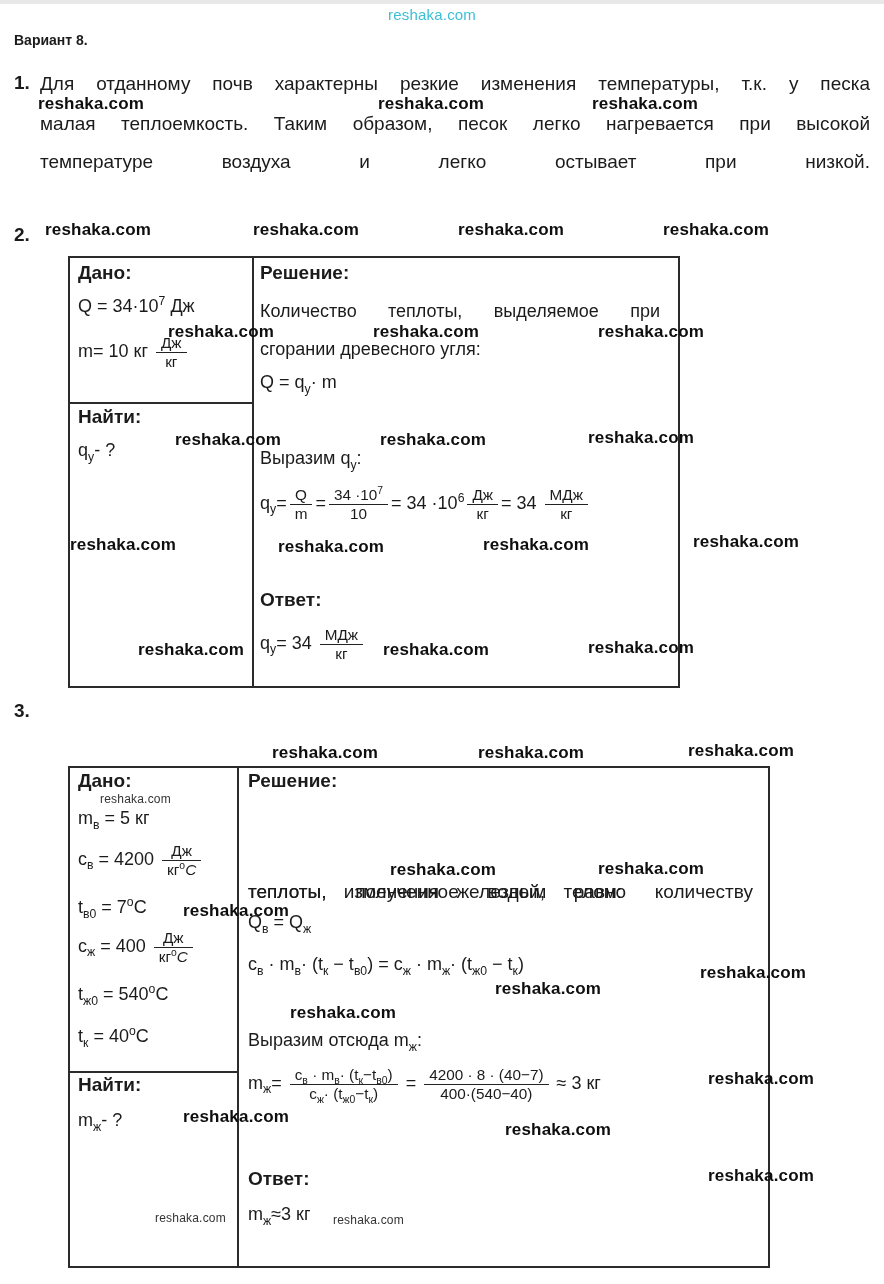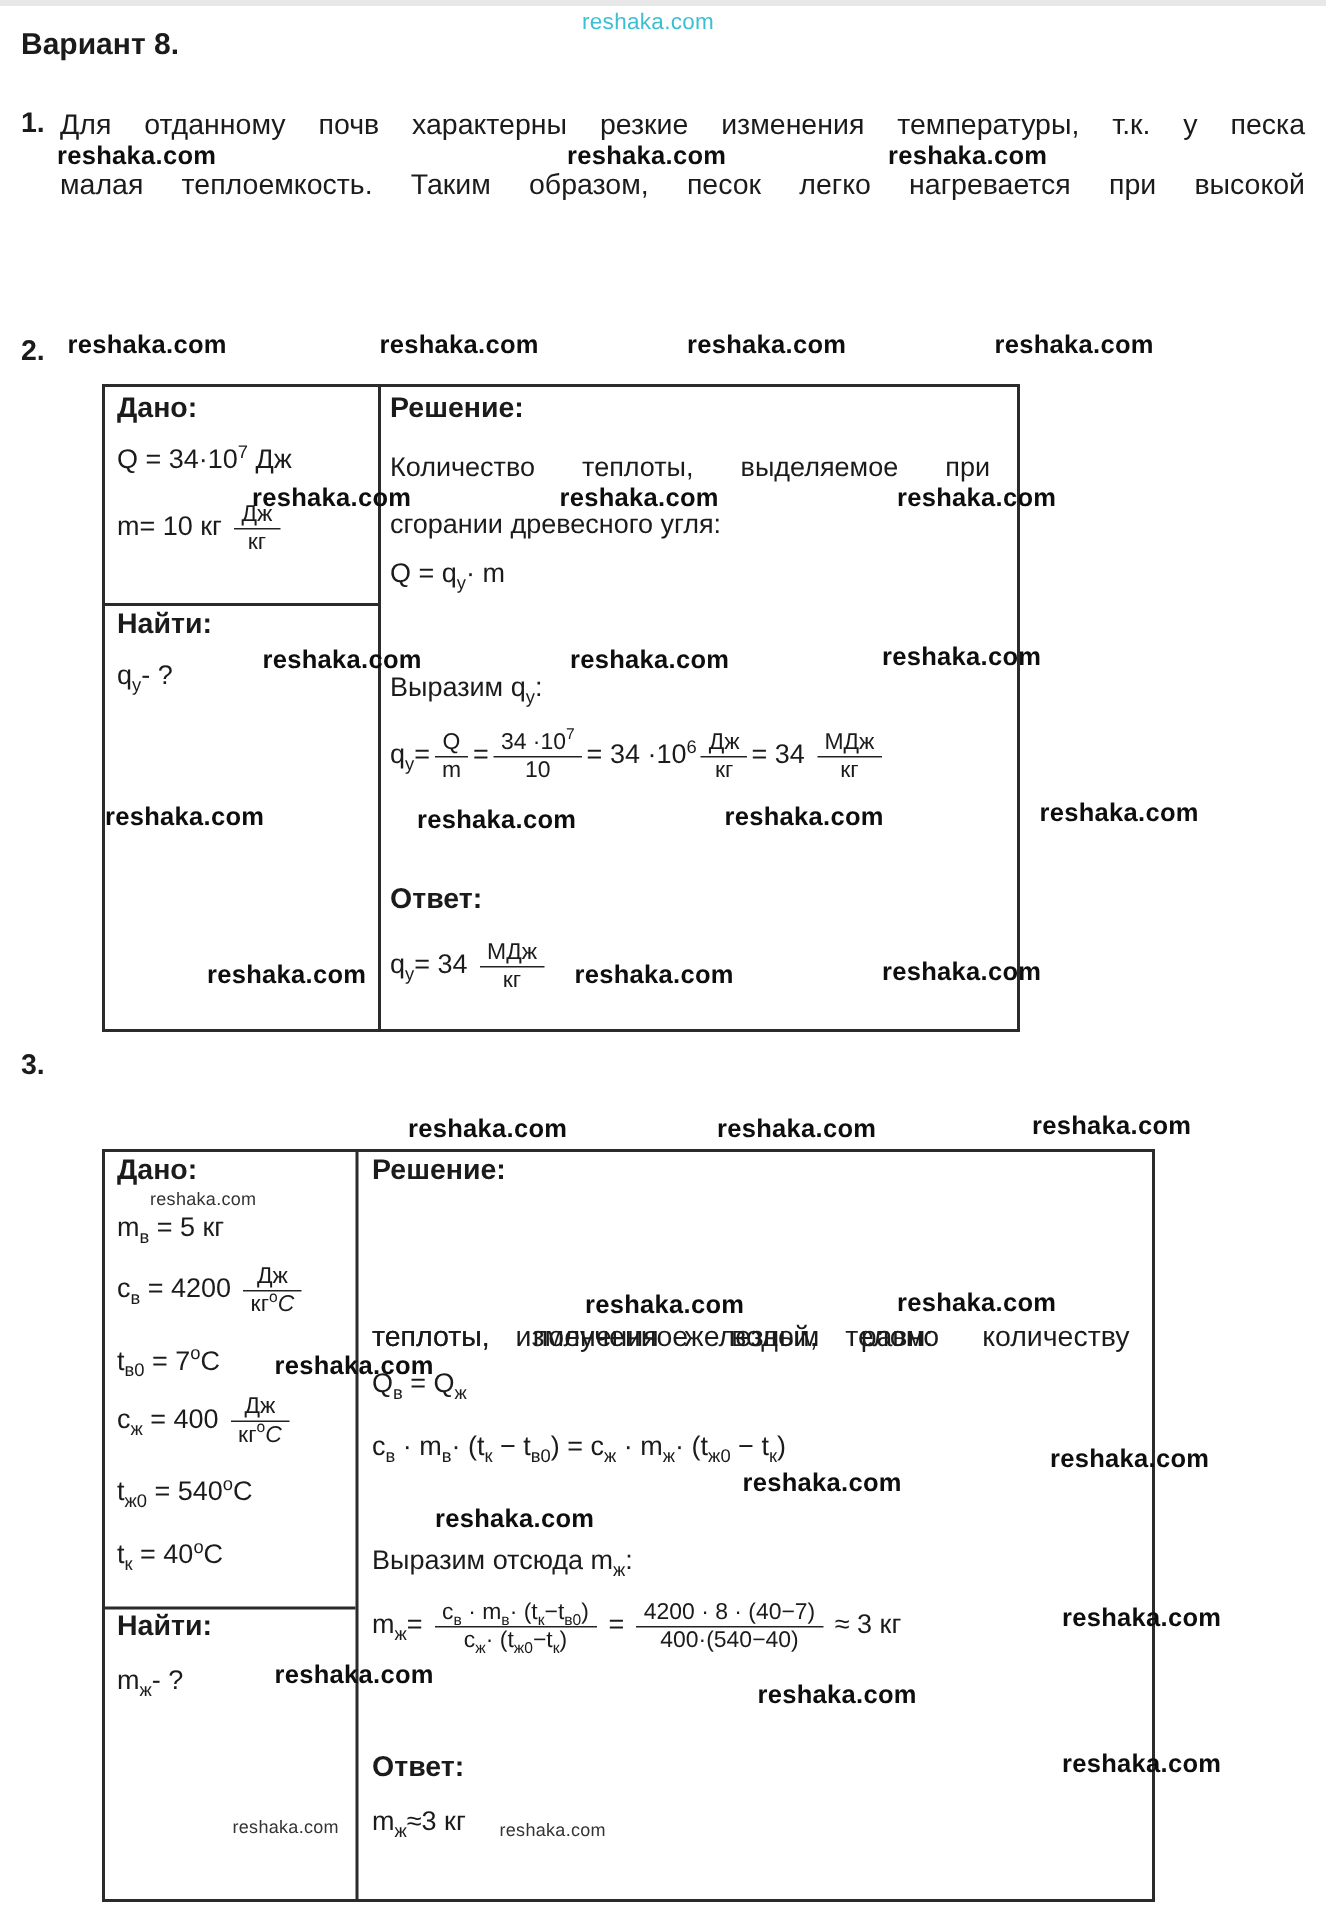--- a/index.html
+++ b/index.html
@@ -29,25 +29,26 @@
   .frac .den-part{display:block;padding:0 5px;}
   i{font-style:italic;}
 </style>
 </head>
 <body>
 
 <div class="page">
 
   <span class="wm top" style="left:388px;top:2px">reshaka.com</span>
 
-  <div class="label" style="left:14px;top:15px;font-size:20px">Вариант 8.</div>
+  <div class="label" style="left:14px;top:28px;font-size:14px">Вариант 8.</div>
 
   <div class="num" style="left:14px;top:68px">1.</div>
   <div class="line just" style="left:40px;top:68px;width:830px">Для отданному почв характерны резкие изменения температуры, т.к. у песка</div>
   <div class="line just" style="left:40px;top:108px;width:830px">малая теплоемкость. Таким образом, песок легко нагревается при высокой</div>
+  <div class="line just" style="left:40px;top:146px;width:830px">температуре воздуха и легко остывает при низкой.</div>
 
   <span class="wm" style="left:38px;top:90px">reshaka.com</span>
   <span class="wm" style="left:378px;top:90px">reshaka.com</span>
   <span class="wm" style="left:592px;top:90px">reshaka.com</span>
 
   <div class="num" style="left:14px;top:220px">2.</div>
   <span class="wm" style="left:45px;top:216px">reshaka.com</span>
   <span class="wm" style="left:253px;top:216px">reshaka.com</span>
   <span class="wm" style="left:458px;top:216px">reshaka.com</span>
   <span class="wm" style="left:663px;top:216px">reshaka.com</span>

